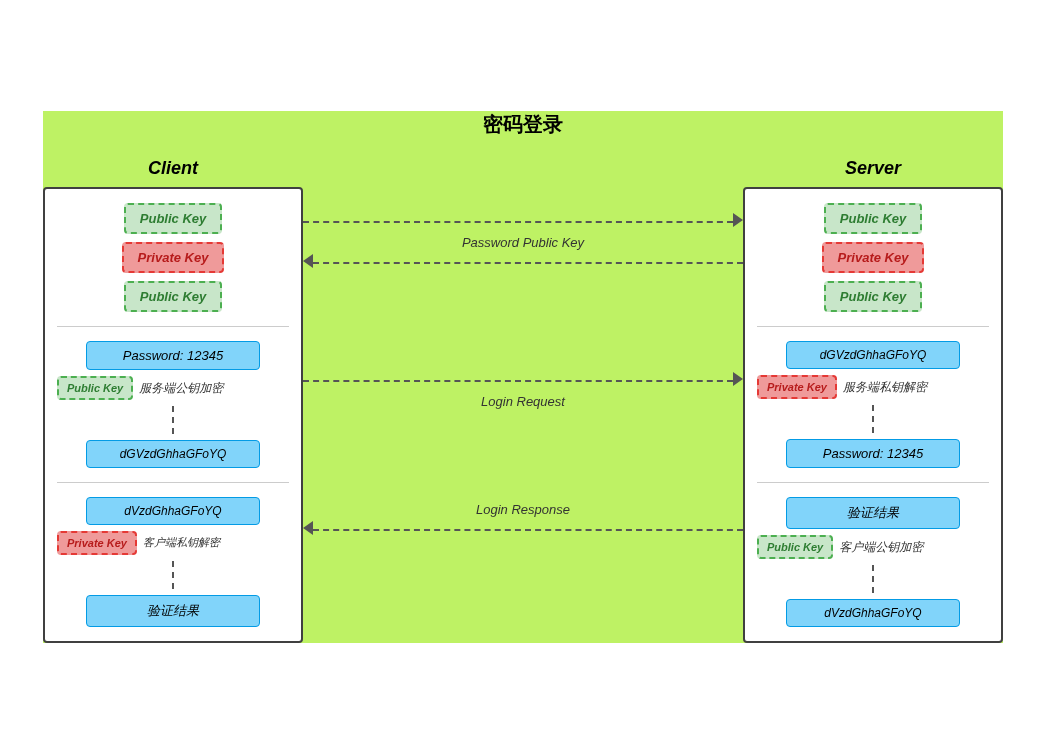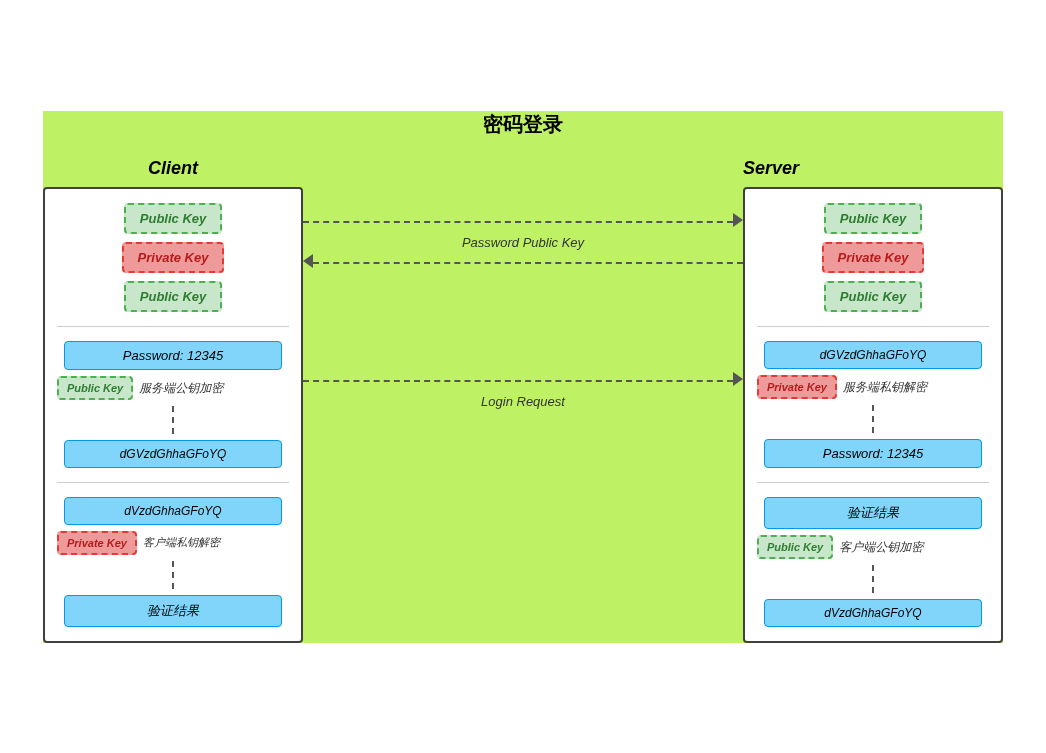--- a/index.html
+++ b/index.html
@@ -47,21 +47,21 @@
     }
 
     
     .data-box {
       background: #81d4fa;
       border: 1.5px solid #039be5;
       border-radius: 4px;
       padding: 6px 10px;
       font-size: 13px;
       text-align: center;
-      width: 218px;
+      width: 174px;
       color: #000;
     }
 
     
     .dashed-line-v {
       border-left: 2px dashed #555;
       height: 28px;
       width: 0;
     }
     .h-line {
@@ -229,25 +229,32 @@
       <div class="mid-arrow-block">
         <div class="mid-arrow-label-row">
           <div class="h-line"></div>
           <div class="h-arrow-right"></div>
         </div>
         <div style="font-size:13px; color:#333; margin: 4px 0;">Login Request</div>
       </div>
 
       <div class="mid-spacer3"></div>
 
+      <div class="mid-arrow-block">
+        <div style="font-size:13px; color:#333; margin: 4px 0;">Login Response</div>
+        <div class="mid-arrow-label-row">
+          <div class="h-arrow-left"></div>
+          <div class="h-line"></div>
+        </div>
+      </div>
 
     </div>
 
     <div class="server-col">
-      <div style="font-size:18px; font-weight:bold; margin-bottom:8px;">Server</div>
+      <div style="text-align:center; font-size:18px; font-weight:bold; margin-bottom:8px;">Server</div>
       <div class="panel-box">
 
         <div class="keys-group">
           <span class="key-badge key-public">Public Key</span>
           <span class="key-badge key-private">Private Key</span>
           <span class="key-badge key-public">Public Key</span>
         </div>
 
         <hr class="section-divider">
 

